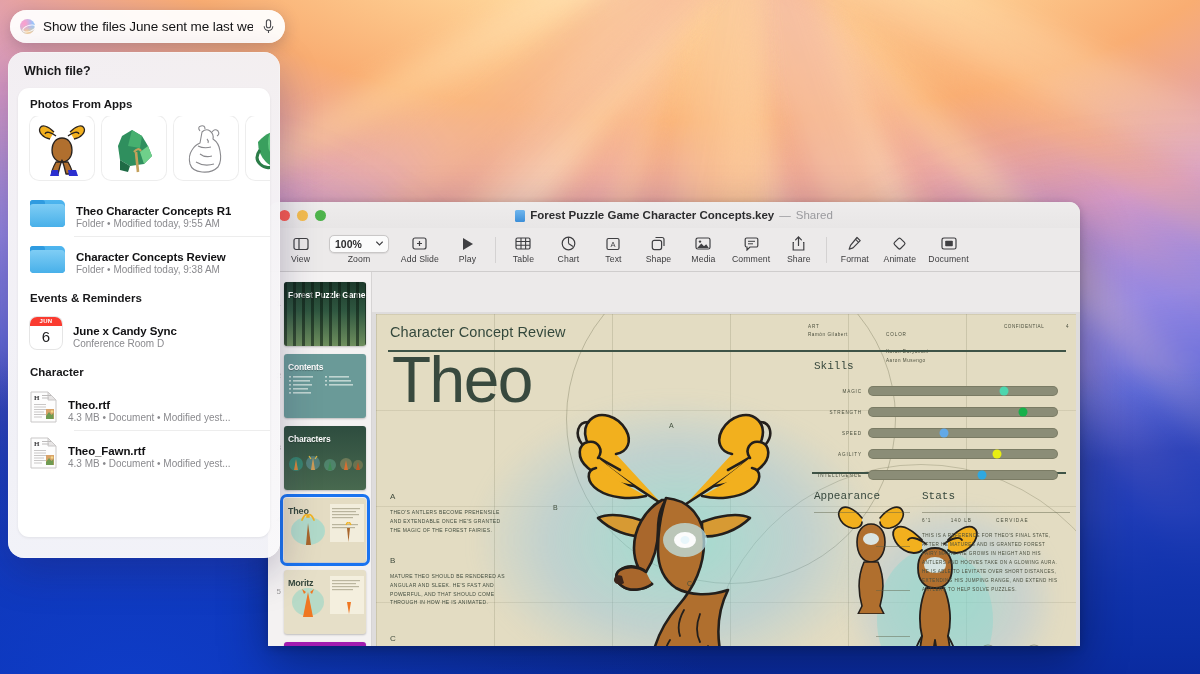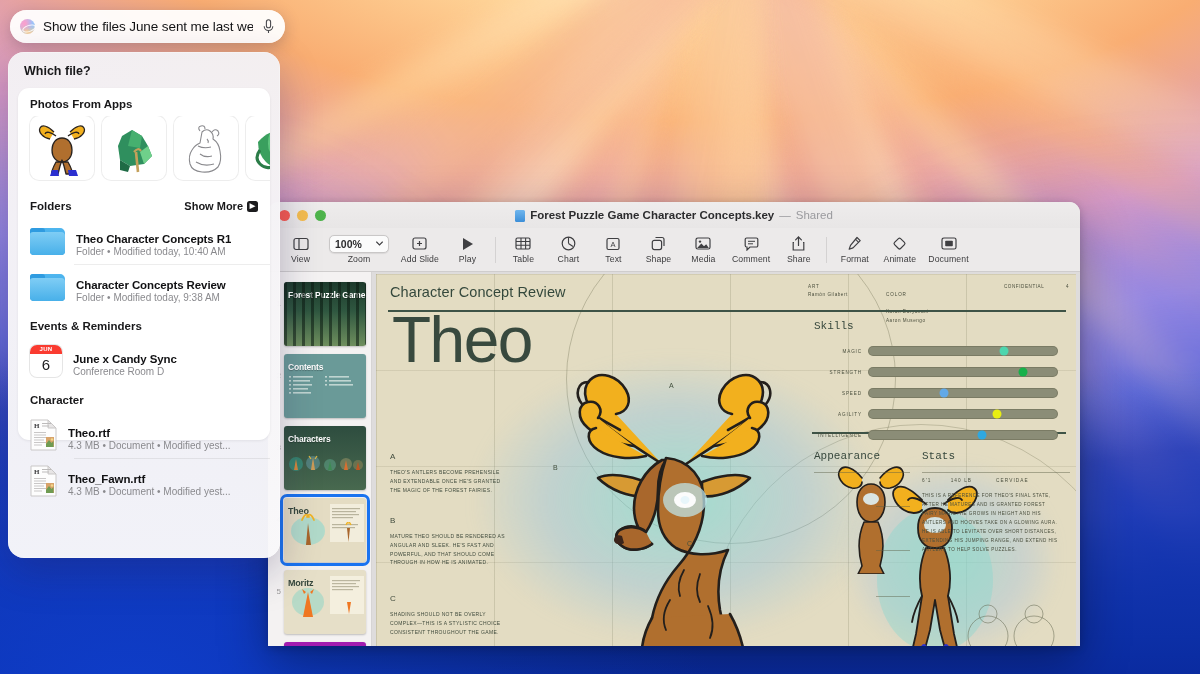--- a/index.html
+++ b/index.html
@@ -116,21 +116,21 @@
   .th-forest:after{content:"";position:absolute;inset:0;background:
     repeating-linear-gradient(90deg, rgba(10,25,16,.55) 0 3px, rgba(255,255,255,0) 3px 9px);}
   .th-contents { background:#6a9a98; }
   .th-characters { background: linear-gradient(180deg,#2e4d3f,#48694f); }
   .th-theo { background:#e4dcc3; }
   .th-moritz { background:#e6dfc8; }
   .th-timeline { background:#a21caf; }
   .th-background { background: linear-gradient(140deg,#1b1d2c,#3a4a6e 45%,#151a26); }
 
   
-  .kn-canvas { flex:1; background:#dedcdc; position:relative; overflow:hidden; padding:4px 0 0 4px; }
+  .kn-canvas { flex:1; background:#dedcdc; position:relative; overflow:hidden; padding:4px 0 0 4px;margin-top:40px; }
   .slide {
     position:absolute; left:4px; top:2px; width: 700px; height: 392px;
     background:#e3dcc2; overflow:hidden;
   }
   .slide-grid {
     position:absolute; inset:0;
     background-image:
       linear-gradient(90deg, rgba(120,118,90,.22) 1px, transparent 1px),
       linear-gradient(180deg, rgba(120,118,90,.16) 1px, transparent 1px);
     background-size: 118px 100%, 100% 96px;
@@ -210,21 +210,21 @@
     position:absolute; left:8px; top:52px; width:272px; height:506px;
     background: linear-gradient(180deg, rgba(243,241,244,.97) 0%, rgba(249,248,250,.97) 100%);
     border-radius: 16px;
     box-shadow: 0 14px 40px rgba(40,30,80,.28), 0 0 0 .5px rgba(255,255,255,.6) inset;
     overflow:hidden;
   }
   .which { padding: 12px 16px 8px; font-size:12.5px; font-weight:700; color:#18181a; }
   .card {
     margin: 2px 10px 0; background:#fff; border-radius: 11px;
     box-shadow: 0 1px 3px rgba(0,0,0,.07);
-    overflow: visible; height: 352px; position:relative;
+    overflow: visible; height: 449px; position:relative;
   }
   .sec-head {
     padding: 10px 12px 6px; font-size:11.5px; font-weight:700; color:#18181a;
     display:flex; align-items:center; justify-content:space-between;
   }
   .show-more { display:flex; align-items:center; gap:4px; font-size:11px; font-weight:700; color:#18181a; }
   .sm-chev {
     width:11px; height:11px; border-radius:2.5px; background:#1c1c1e;
     color:#fff; font-size:7px; display:flex; align-items:center; justify-content:center;
   }
@@ -827,37 +827,30 @@
       <div class="photo-tile">
         <svg width="52" height="52" viewBox="0 0 52 52">
           <path d="M6 20 q12-14 26-10 q14 4 14 18 q0 12 -12 16 q-12 4 -20 -4 q-8 -8 -8 -20 Z" fill="#3a9f5e"></path>
           <path d="M20 8 q10-6 18 2 q6 8 2 16 q-6 10 -16 8 q-8 -2 -8 -12 q0 -10 4 -14 Z" fill="#5fc47e"></path>
           <circle cx="30" cy="20" r="3.5" fill="#12492c"></circle>
           <path d="M8 28 q-6 8 0 14 q6 6 14 2" fill="none" stroke="#2b7c48" stroke-width="3"></path>
         </svg>
       </div>
     </div>
 
-    <div class="sec-head">
-      <span>Folders</span>
-      <span class="show-more">
-        <span>Show More</span>
-        <span class="sm-chev">▶</span>
-      </span>
-    </div>
 
     <div class="row">
       <span class="folder-ic">
           <i class="bk"></i>
           <i class="tab"></i>
           <i class="fr"></i>
         </span>
       <span class="row-text">
         <span class="row-t" style="display:block">Theo Character Concepts R1</span>
-        <span class="row-s" style="display:block">Folder • Modified today, 10:40 AM</span>
+        <span class="row-s" style="display:block">Folder • Modified today, 9:55 AM</span>
       </span>
     </div>
 
     <div class="row">
       <span class="folder-ic">
           <i class="bk"></i>
           <i class="tab"></i>
           <i class="fr"></i>
         </span>
       <span class="row-text">

